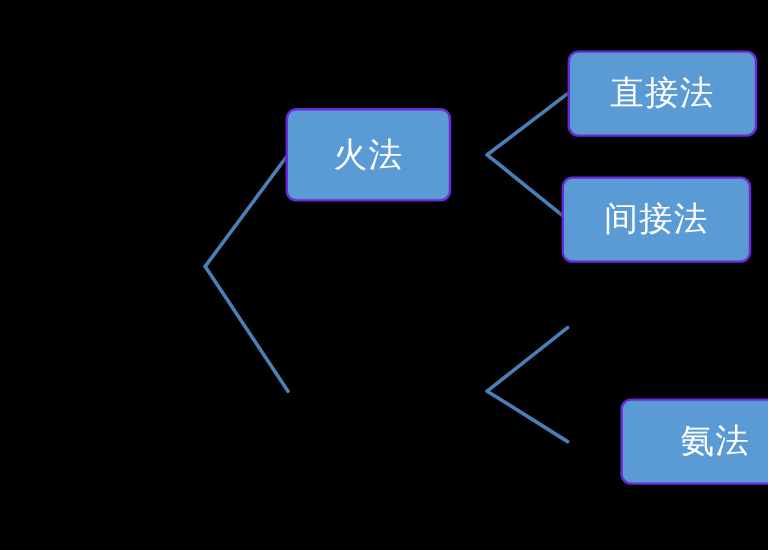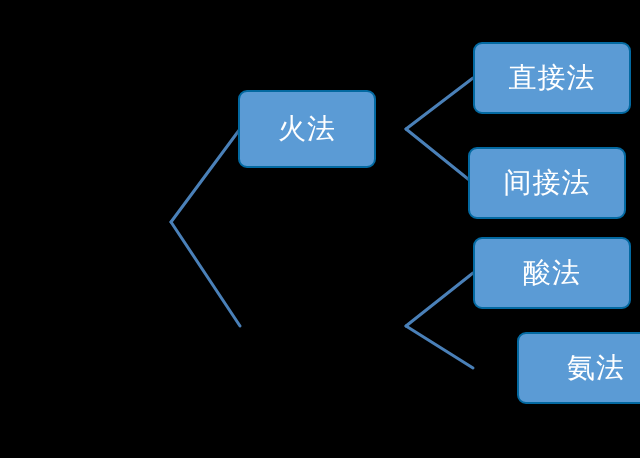--- a/index.html
+++ b/index.html
@@ -20,21 +20,21 @@
     position: absolute;
     left: 0;
     top: 0;
     width: 640px;
     height: 458px;
   }
   .node {
     position: absolute;
     box-sizing: border-box;
     background: #5B9BD5;
-    border: 2px solid #0369a1;
+    border: 2px solid #6d28d9;
     border-radius: 9px;
     display: flex;
     flex-direction: column;
     align-items: center;
     justify-content: center;
     color: #FFFFFF;
     text-align: center;
     line-height: 1.22;
     letter-spacing: 1px;
     z-index: 5;
@@ -123,21 +123,18 @@
 
 
   <div class="node" id="node-direct">
     <span class="node-line">直接法</span>
   </div>
 
   <div class="node" id="node-indirect">
     <span class="node-line">间接法</span>
   </div>
 
-  <div class="node" id="node-acid">
-    <span class="node-line">酸法</span>
-  </div>
 
   <div class="node" id="node-ammonia">
     <span class="node-line">氨法</span>
   </div>
 
 </div>
 
 </body></html>

